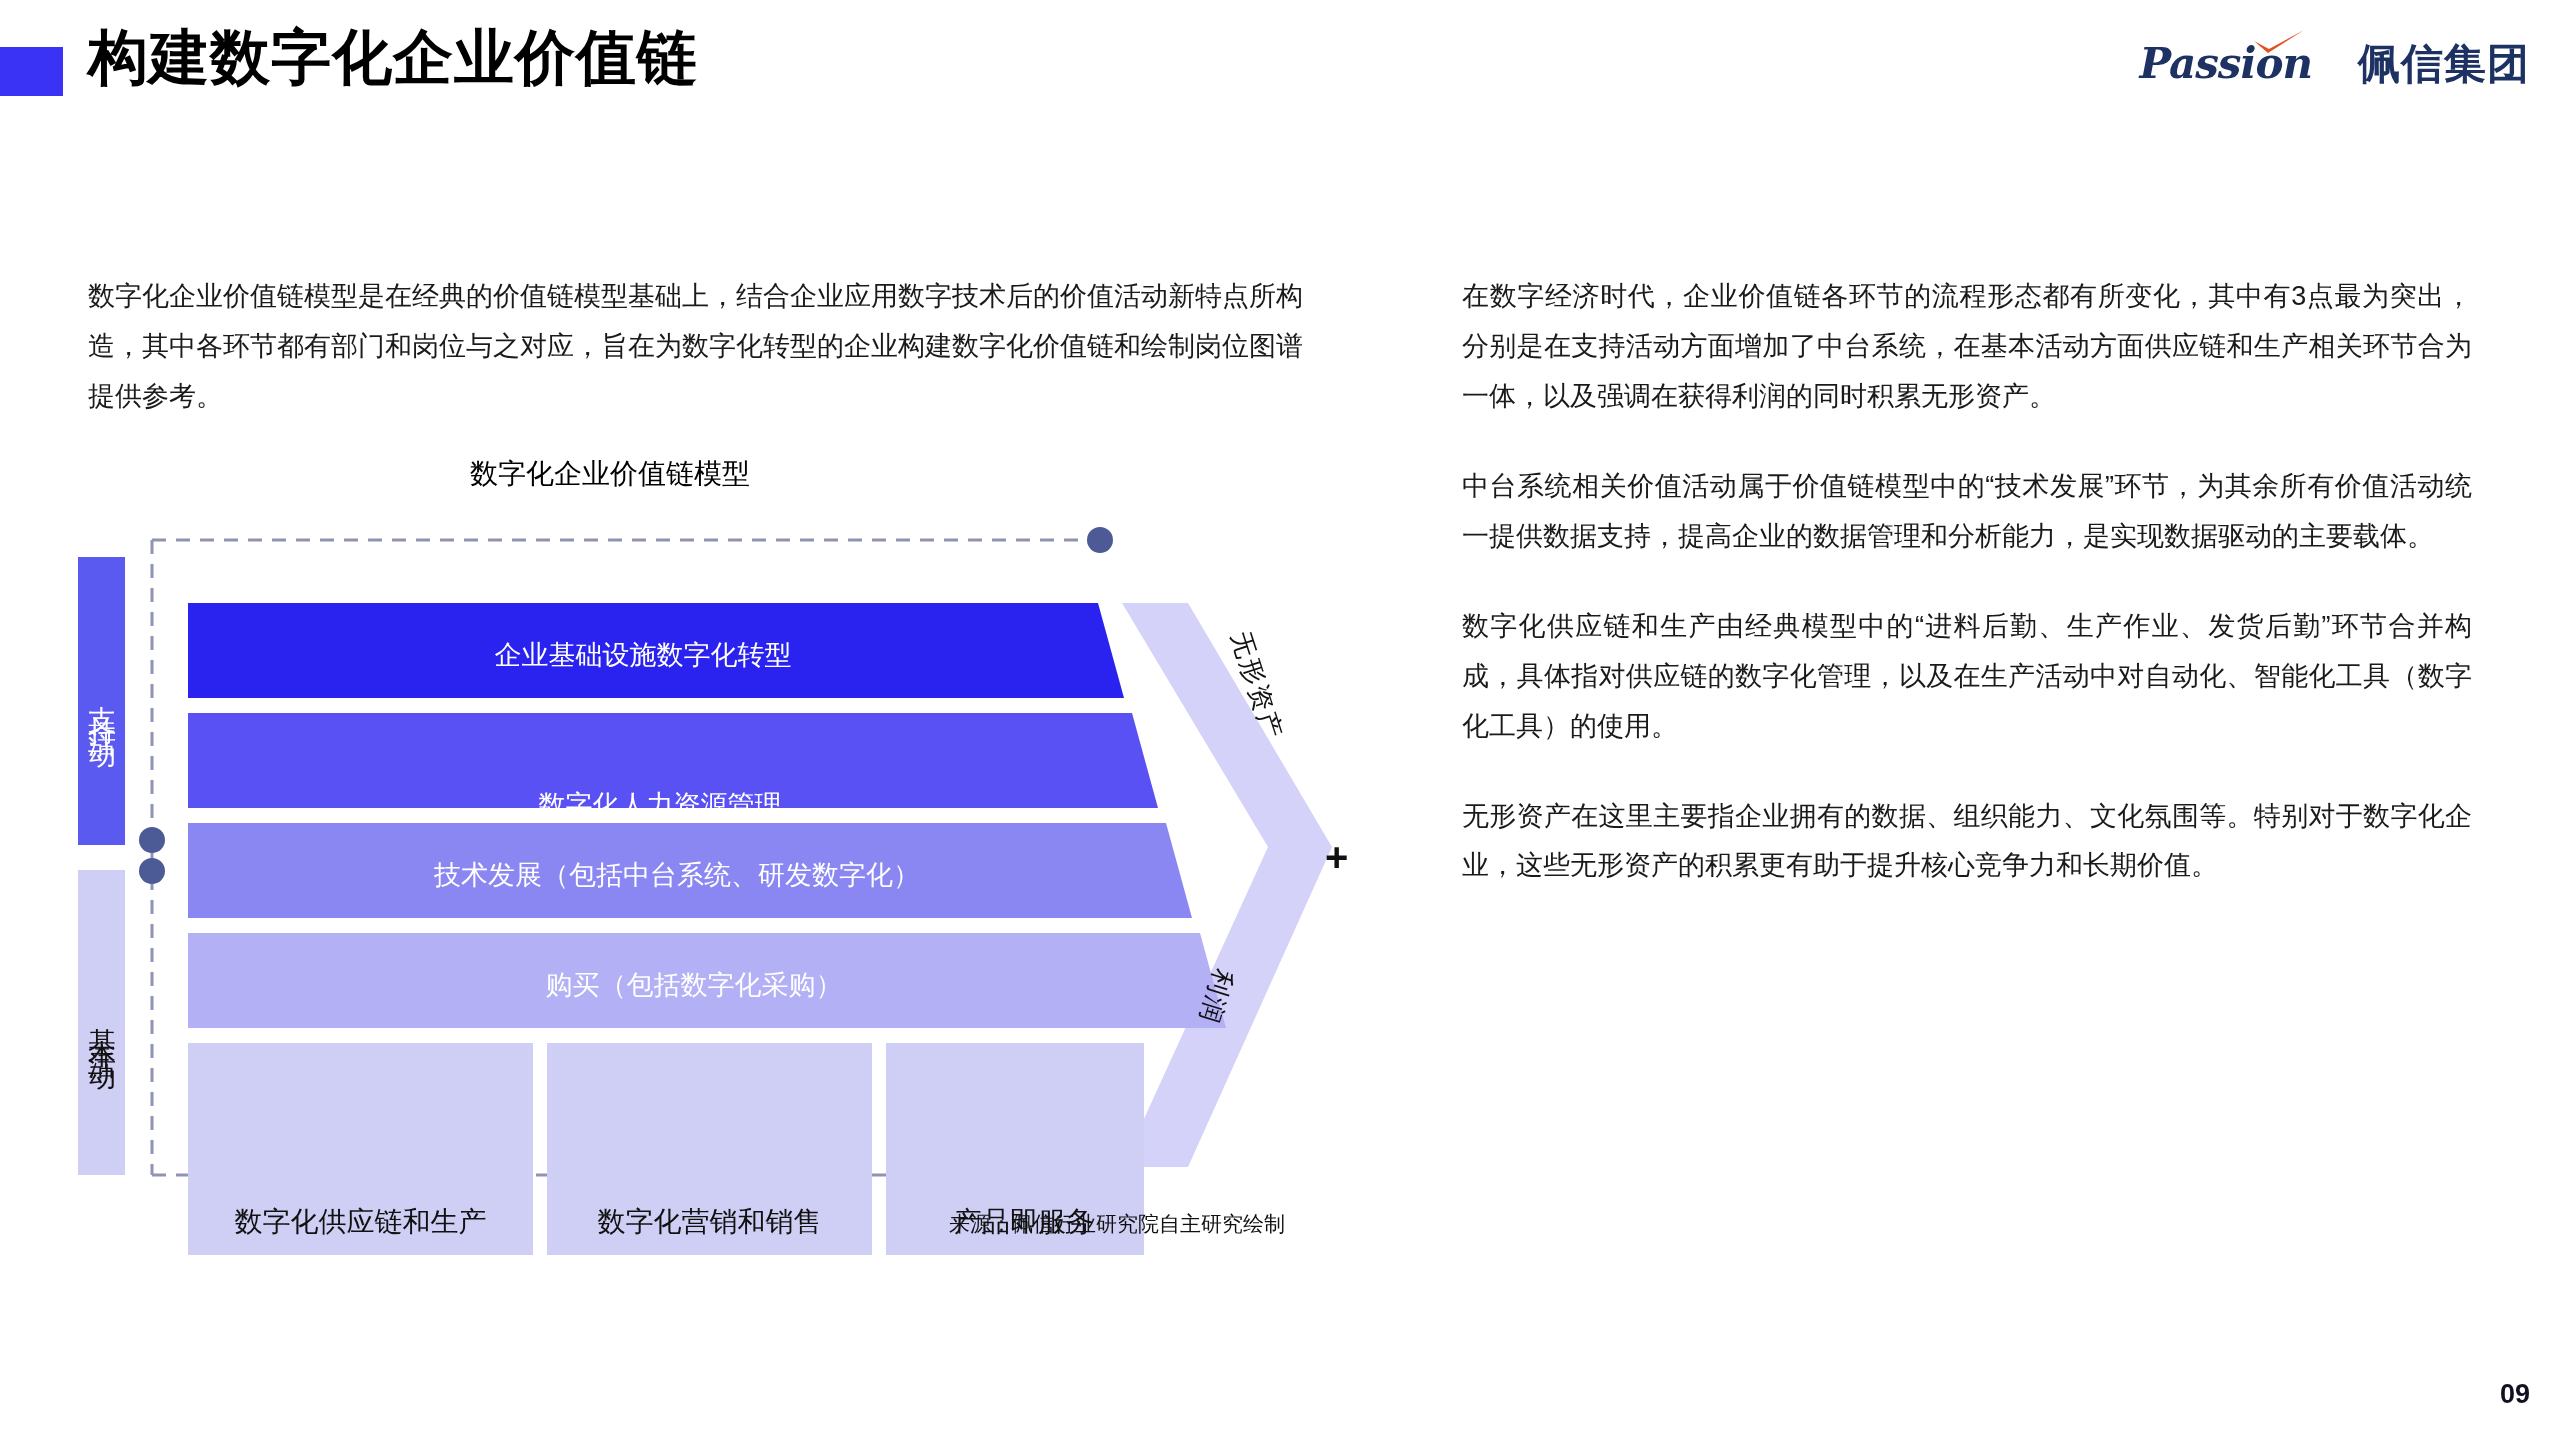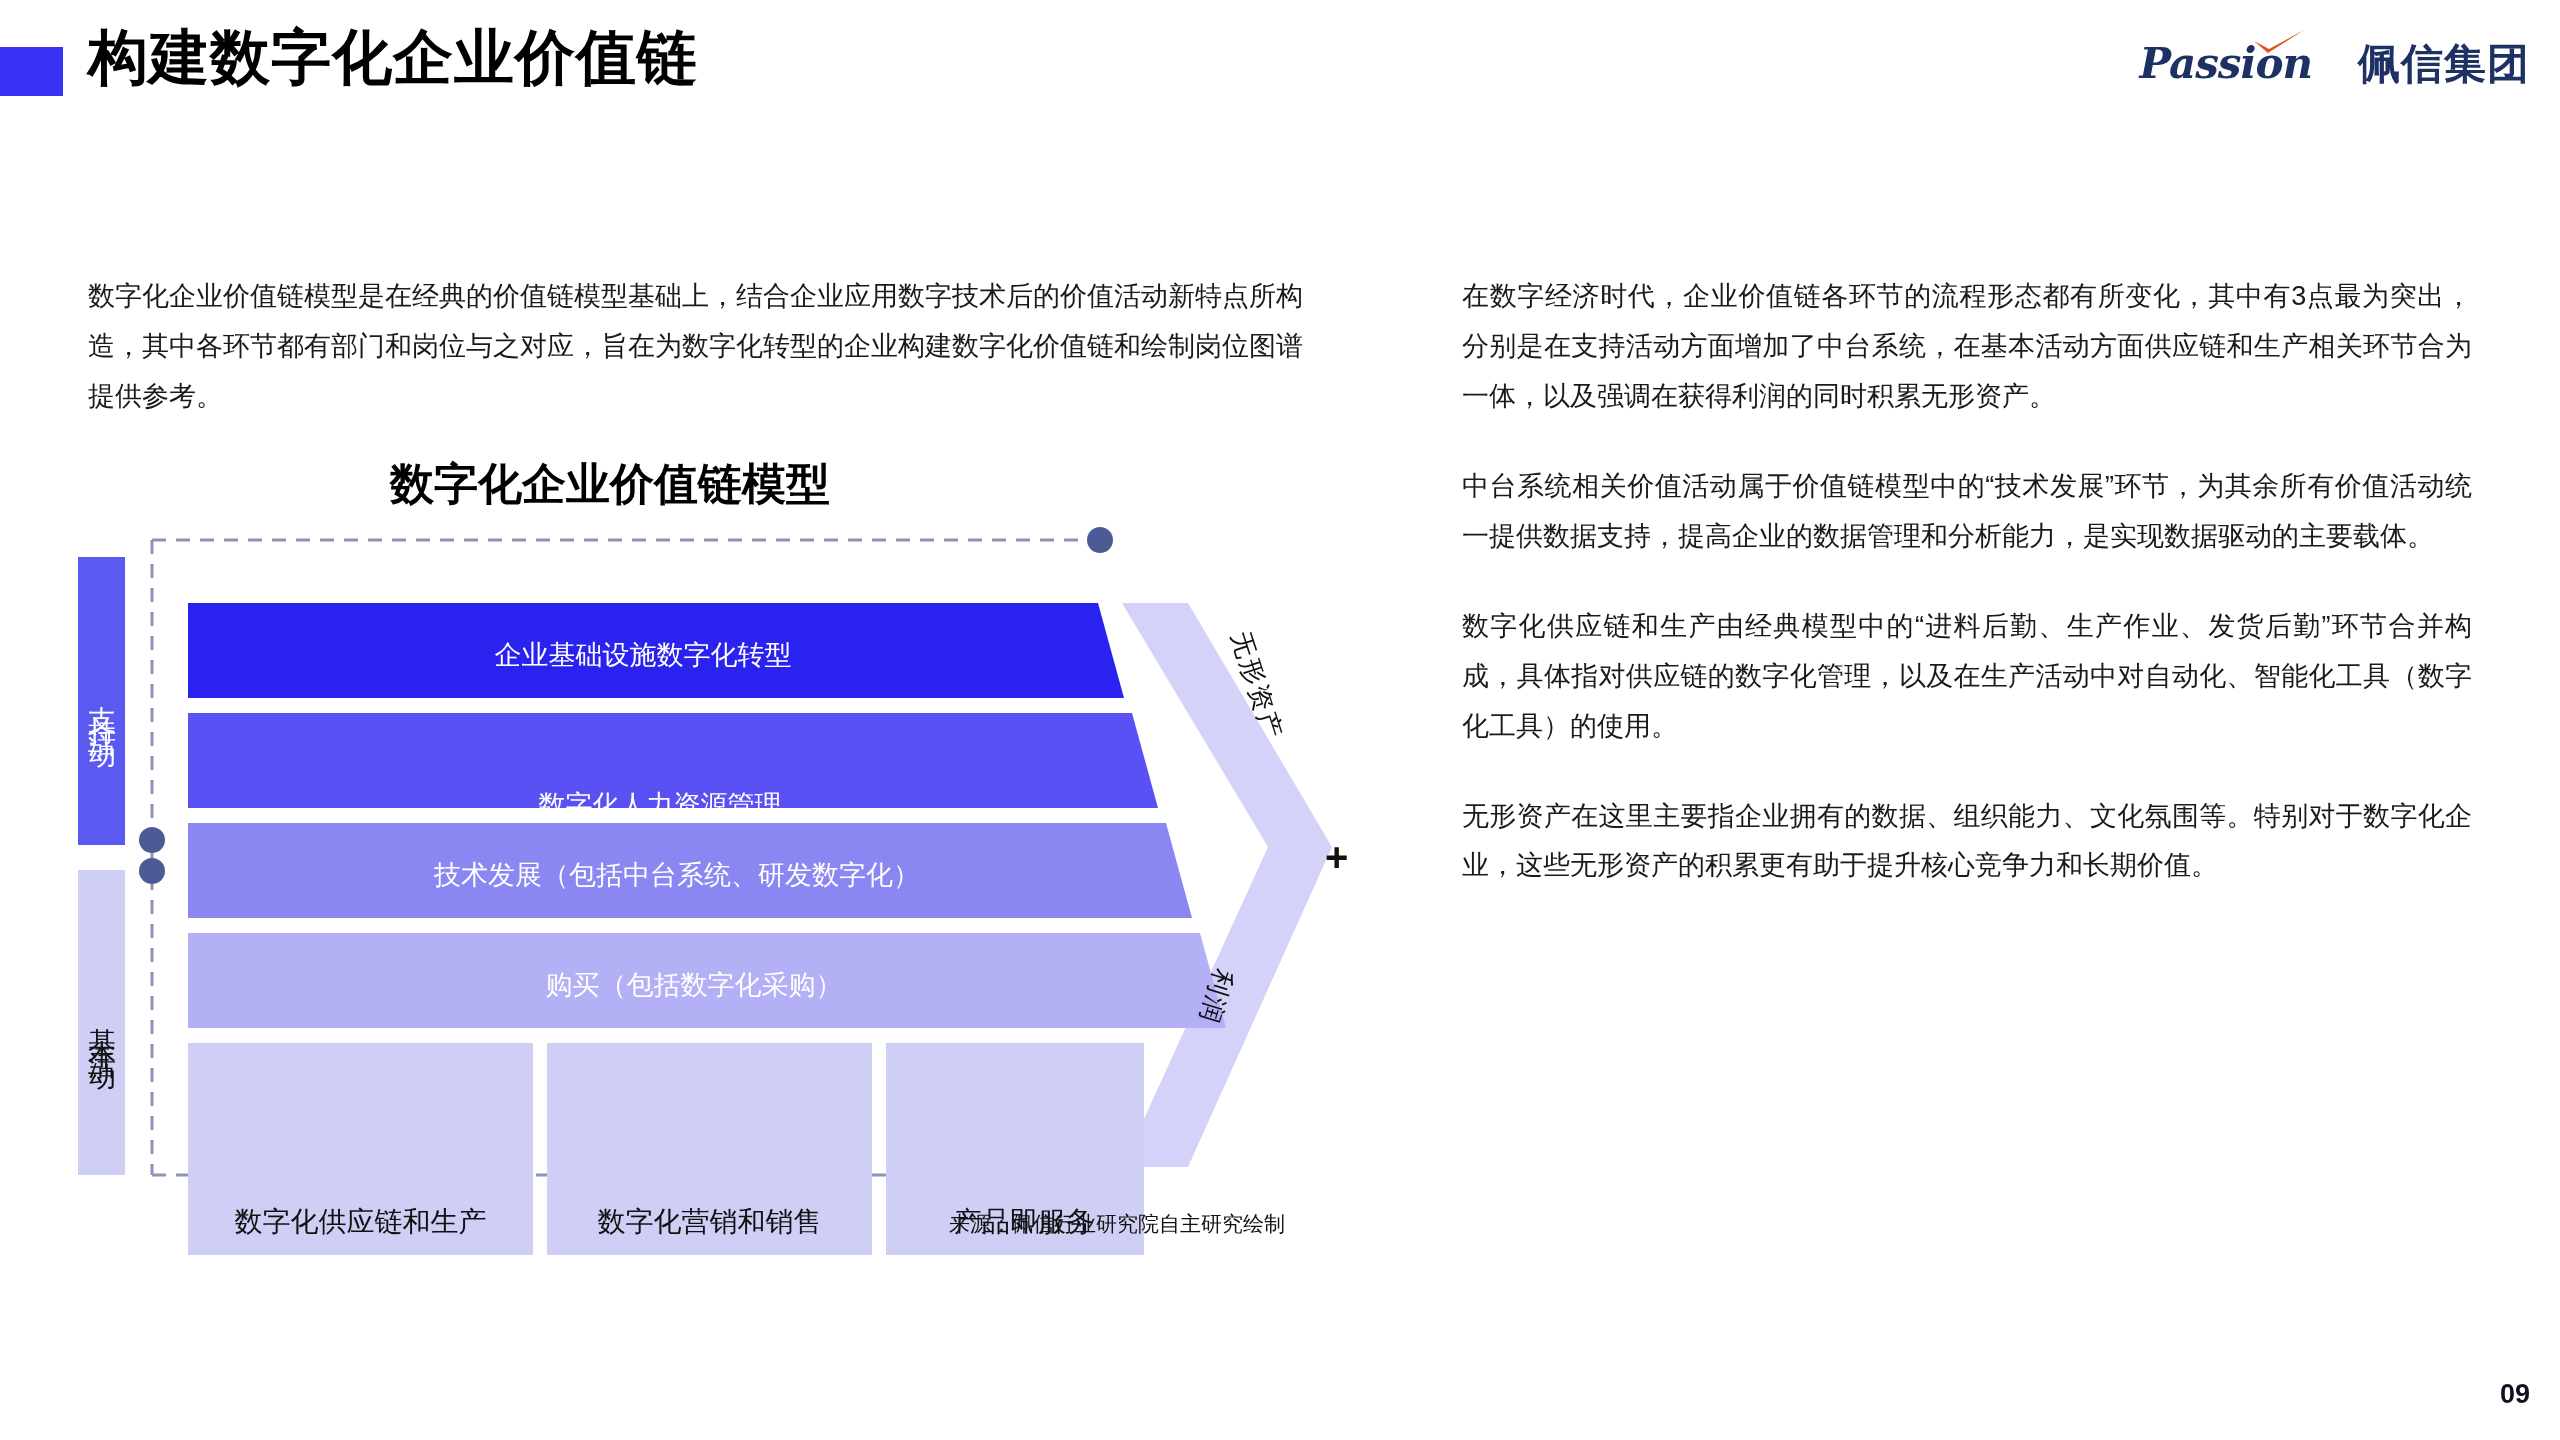--- a/index.html
+++ b/index.html
@@ -105,22 +105,22 @@
     top: 455px;
     width: 1320px;
     height: 800px;
   }
   #diagram-title {
     position: absolute;
     left: 0;
     top: 0;
     width: 1100px;
     text-align: center;
-    font-size: 44px;
-    font-weight: bold;
+    font-size: 28px;
+    font-weight: normal;
     color: #000000;
   }
   #diagram-canvas {
     position: absolute;
     left: 0;
     top: 0;
     width: 1320px;
     height: 800px;
   }
 

